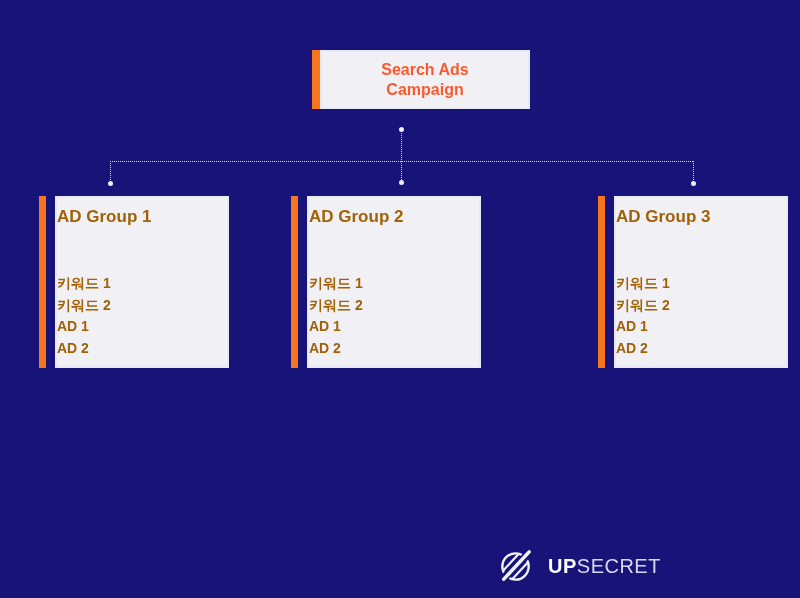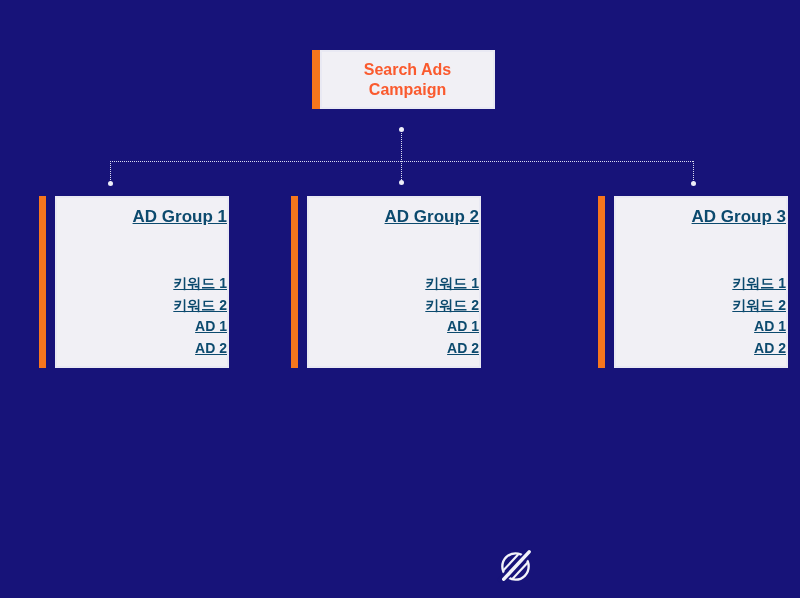--- a/index.html
+++ b/index.html
@@ -10,21 +10,21 @@
     height: 598px;
     background: #171379;
     overflow: hidden;
     font-family: "Liberation Sans", sans-serif;
   }
 
   
   .root-node {
     position: absolute;
     left: 312px; top: 50px;
-    width: 183px; height: 59px;
+    width: 218px; height: 59px;
     display: flex;
   }
   .root-bar { width: 8px; background: #F7761D; }
   .root-box {
     flex: 1;
     background: #F1F0F5;
     border: 2px solid #E9E9F3;
     display: flex;
     flex-direction: column;
     align-items: center;
@@ -63,23 +63,22 @@
     display: flex;
   }
   .group.g1 { left: 39px; }
   .group.g2 { left: 291px; }
   .group.g3 { left: 598px; }
   .group-bar { width: 7px; background: #F7761D; margin-right: 9px; }
   .group-box {
     flex: 1;
     background: #F1F0F5;
     border: 2px solid #E9E9F3;
-    text-align: right;
-    color: #0c4a6e;
-    text-decoration: underline;
+    text-align: left;
+    color: #a16207;
   }
   .group-title {
     margin-top: 9px;
     font-size: 17px;
     font-weight: bold;
   }
   .group-items {
     margin-top: 46px;
     font-size: 14px;
     font-weight: bold;
@@ -172,15 +171,18 @@
           </clipPath>
       </defs>
       <circle cx="20" cy="20" r="13.5" fill="none" stroke="#F2F3FA" stroke-width="2.4"></circle>
       <line x1="4" y1="36" x2="36" y2="4" stroke="#171379" stroke-width="8"></line>
       <line x1="8" y1="33" x2="34" y2="5" stroke="#F2F3FA" stroke-width="3.6" stroke-linecap="round"></line>
       <g clip-path="url(#circleClip)">
         <line x1="2" y1="30" x2="28" y2="2" stroke="#F2F3FA" stroke-width="2.2"></line>
         <line x1="12" y1="38" x2="38" y2="10" stroke="#F2F3FA" stroke-width="2.2"></line>
       </g>
     </svg>
+    <div class="brand-text">
+      <span class="brand-bold">UP</span><span class="brand-light">SECRET</span>
+    </div>
   </div>
 
 </div>
 
 </body></html>

